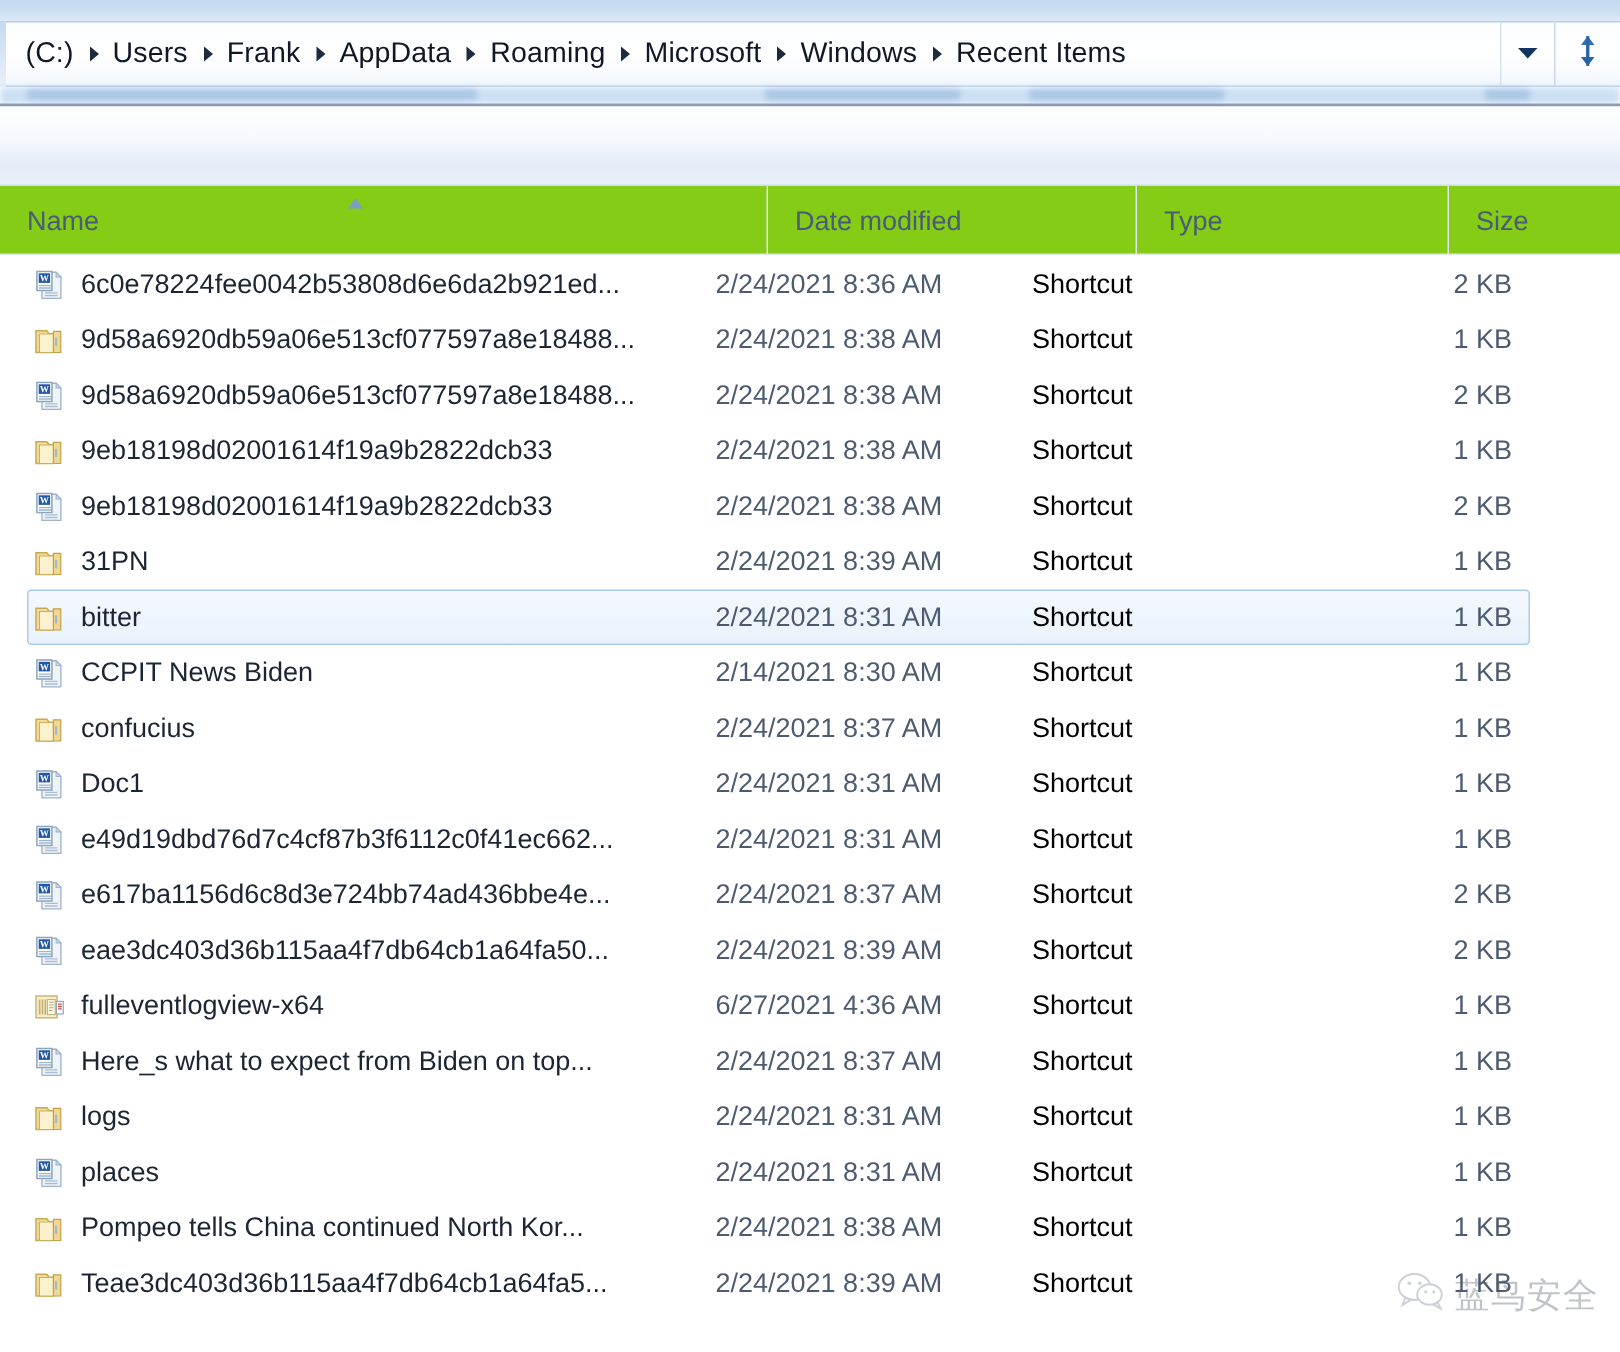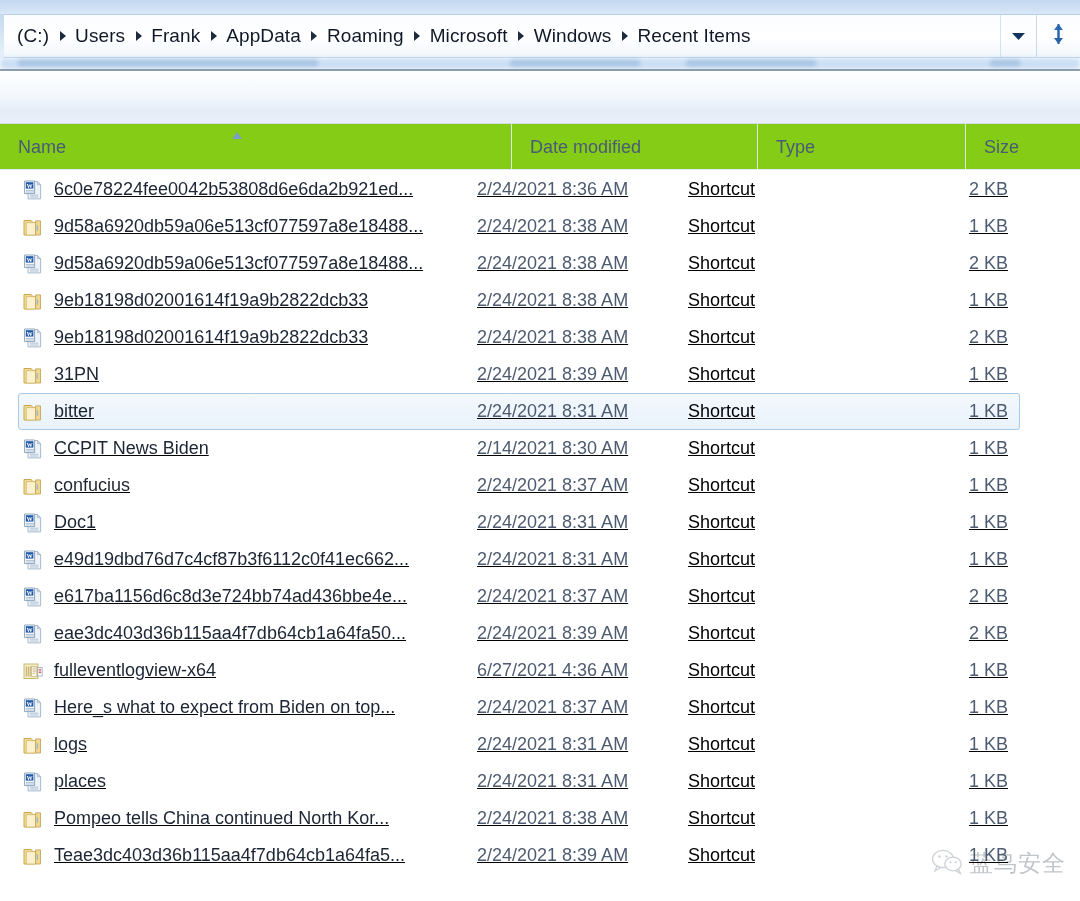--- a/index.html
+++ b/index.html
@@ -159,21 +159,20 @@
     position: absolute;
     left: 230px; top: 1px;
     width: 14px; height: 10px;
   }
 
   
   .filelist {
     position: absolute; left: 0; top: 171px;
     width: 1080px; height: 700px;
     background: #ffffff;
-    text-decoration: underline;
   }
   .row {
     position: relative;
     height: 37px;
     display: flex;
     align-items: center;
     font-size: 18px;
     color: #1b2533;
     white-space: nowrap;
   }

